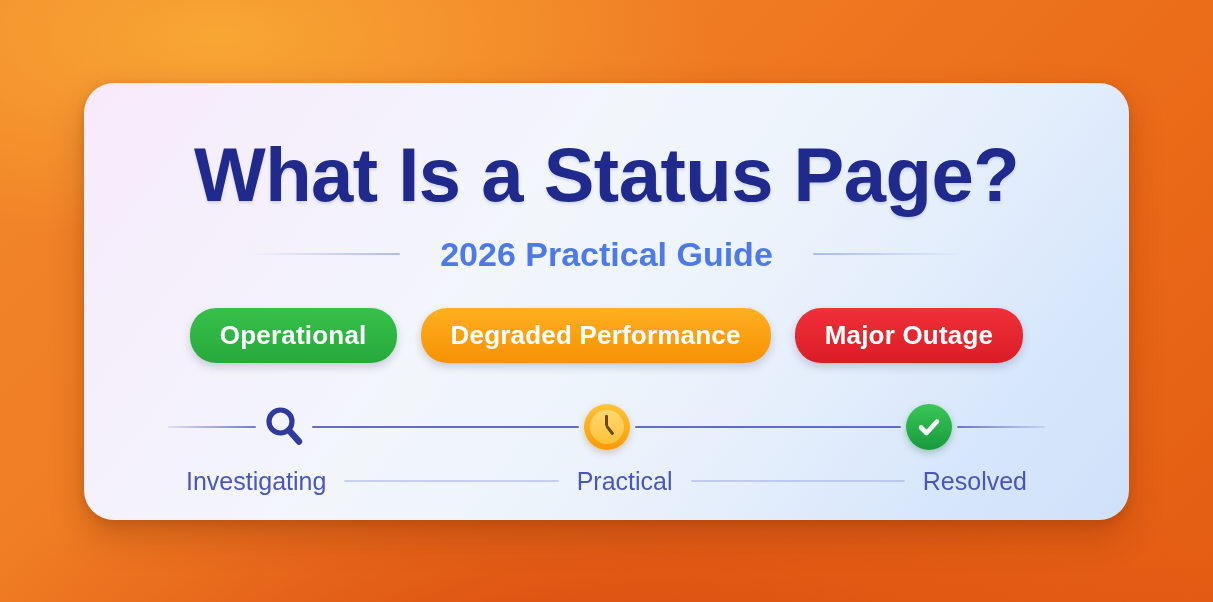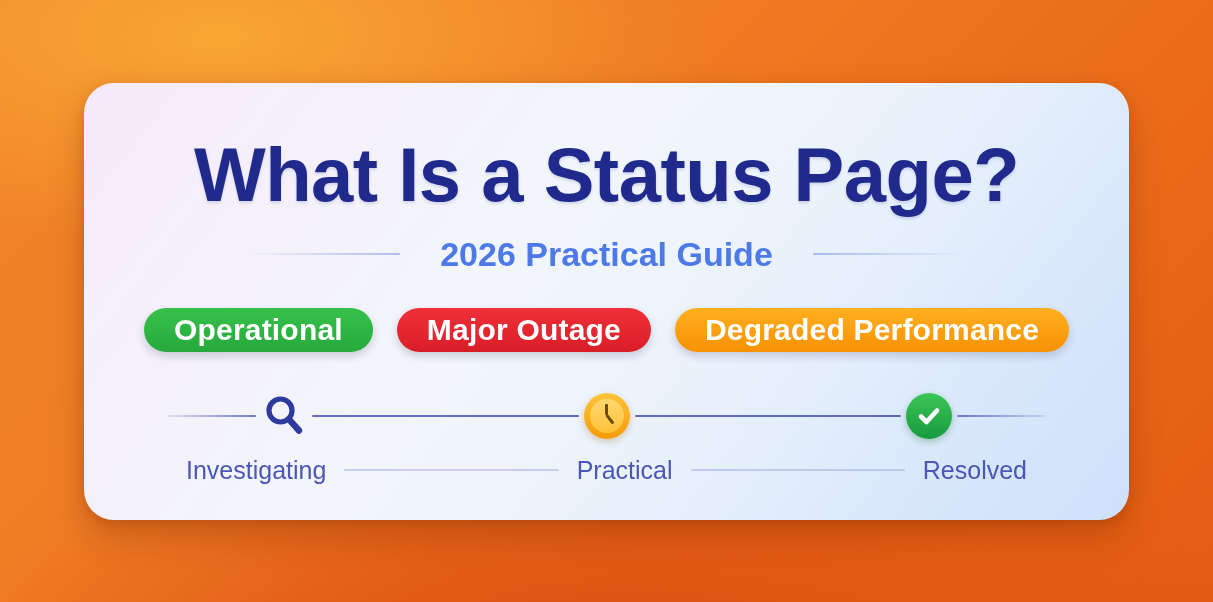--- a/index.html
+++ b/index.html
@@ -79,28 +79,28 @@
   }
 
   
   .pill-row {
     margin-top:34px;
     display:flex;
     align-items:center;
     gap:24px;
   }
   .pill {
-    height:44px;
+    height:55px;
     padding:0 30px;
     border-radius:26px;
     display:flex;
     align-items:center;
     justify-content:center;
     color:#ffffff;
-    font-size:30px;
+    font-size:26px;
     font-weight:bold;
     letter-spacing:.2px;
     white-space:nowrap;
     box-shadow:0 4px 9px rgba(40,40,80,.20);
   }
   .pill.green  { background:linear-gradient(to bottom, #36c14a 0%, #27a93c 100%); }
   .pill.orange { background:linear-gradient(to bottom, #ffb01f 0%, #f79105 100%); }
   .pill.red    { background:linear-gradient(to bottom, #f0303a 0%, #d91d26 100%); }
 
   
@@ -189,22 +189,22 @@
   <div class="title">What Is a Status Page?</div>
 
   <div class="subtitle-row">
     <div class="sub-rule left"></div>
     <div class="subtitle">2026 Practical Guide</div>
     <div class="sub-rule right"></div>
   </div>
 
   <div class="pill-row">
     <div class="pill green">Operational</div>
+    <div class="pill orange">Degraded Performance</div>
     <div class="pill red">Major Outage</div>
-    <div class="pill orange">Degraded Performance</div>
   </div>
 
   <div class="timeline">
 
     <div class="tl-icons">
       <div class="tl-line edge-l"></div>
 
       <div class="tl-icon">
         <svg width="48" height="48" viewBox="0 0 48 48">
           <circle cx="20.5" cy="18.5" r="11.5" fill="none" stroke="#2f3a9e" stroke-width="5.2"></circle>

